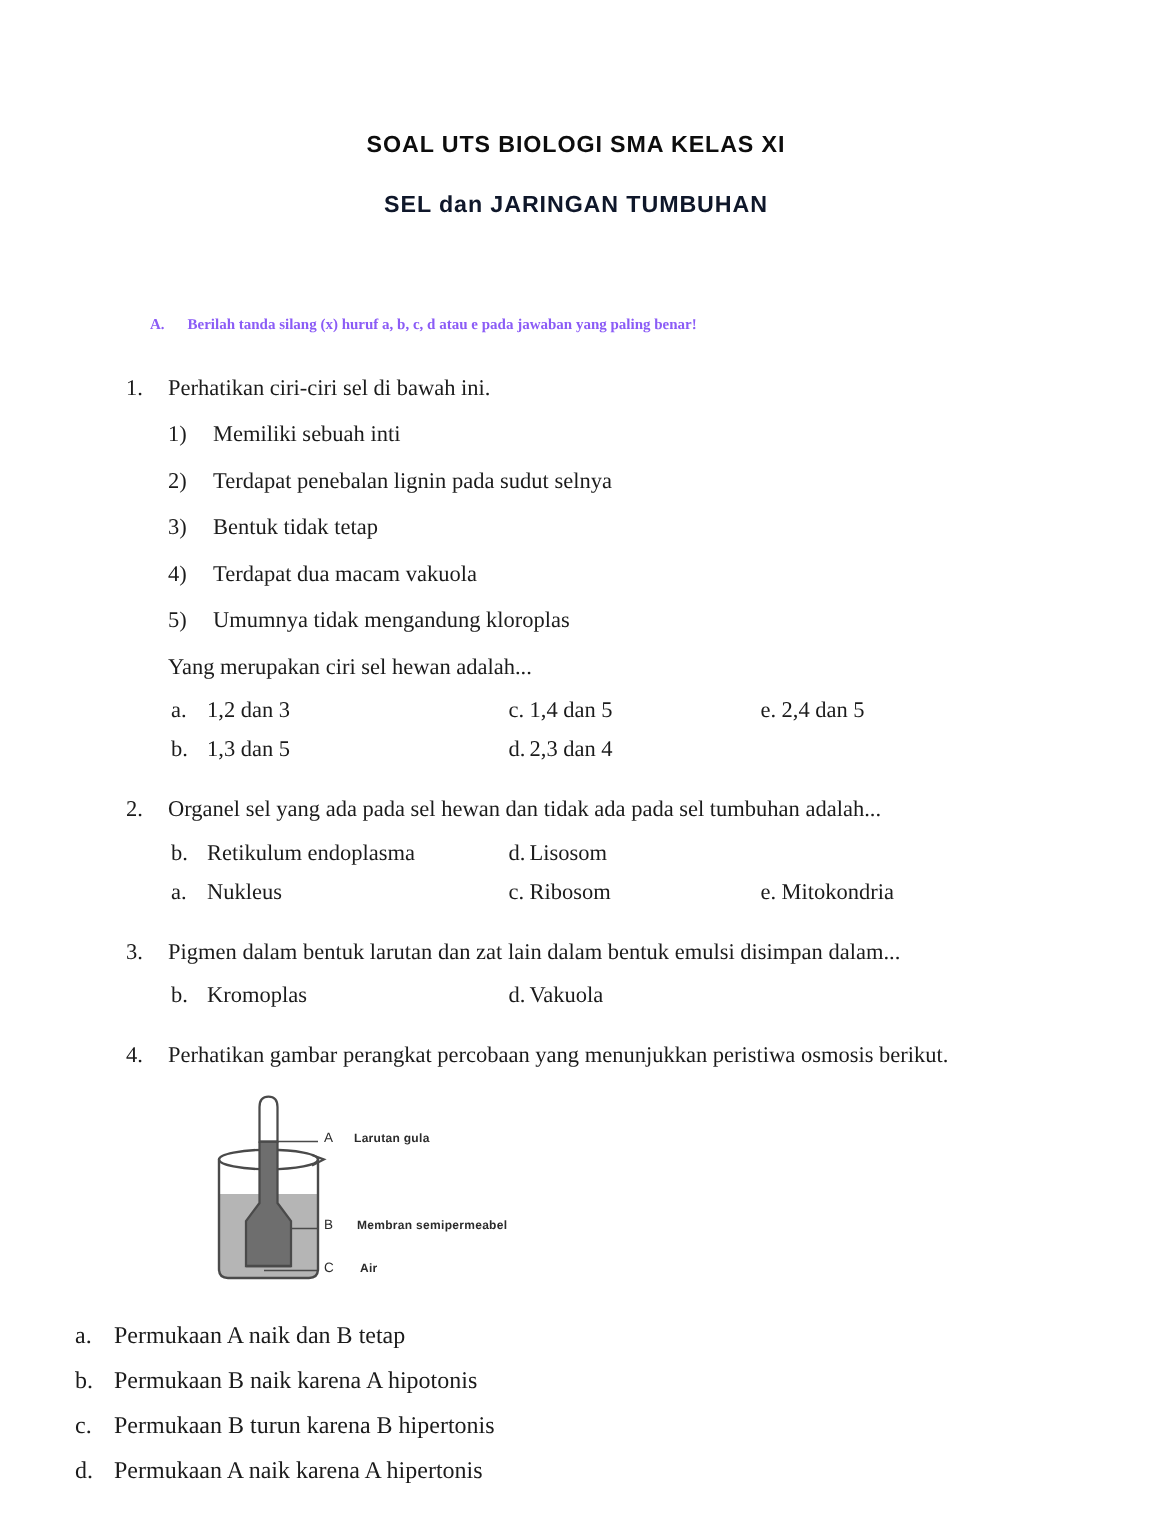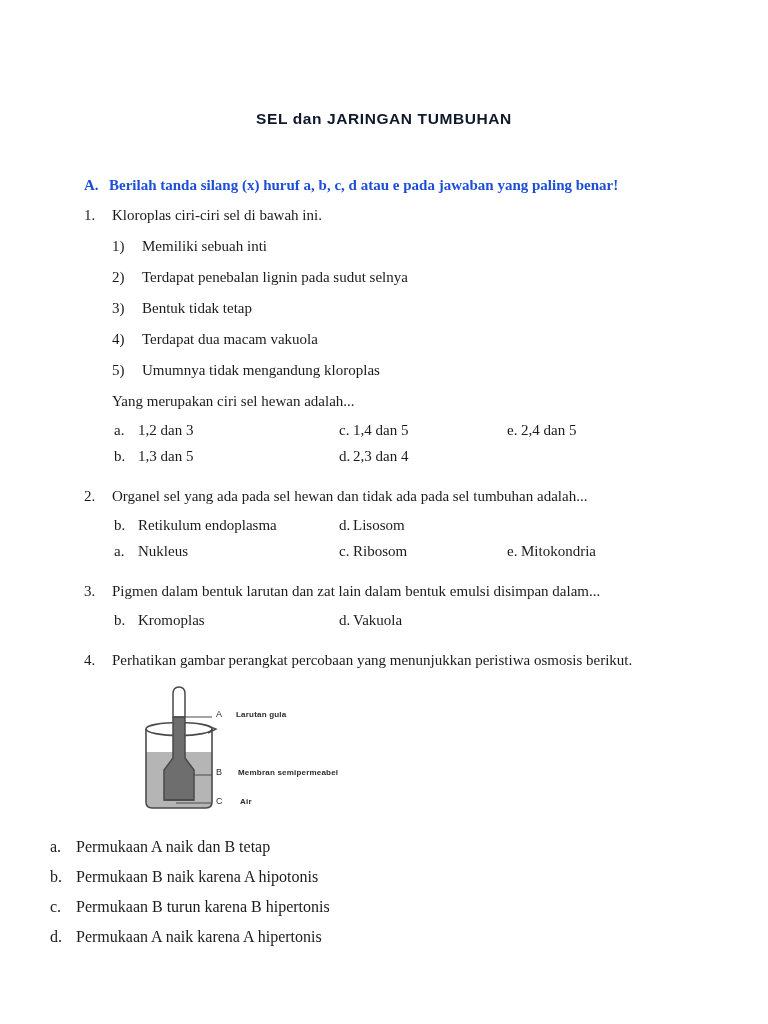--- a/index.html
+++ b/index.html
@@ -43,24 +43,24 @@
     font-size: 15.5px;
     letter-spacing: 0.6px;
     color: #0f172a;
     margin: 0;
     padding-top: 22px;
   }
 
   
   .section-heading {
     font-weight: bold;
-    font-size: 15px;
-    margin: 0;
+    font-size: 10px;
+    margin: 16px;
     padding: 49px 0 0 84px;
-    color: #1d4ed8;
+    color: #8b5cf6;
   }
   .section-heading .sec-letter {
     display: inline-block;
     width: 25px;
   }
 
   
   .question {
     padding-left: 84px;
     font-size: 15px;
@@ -176,31 +176,32 @@
   .let-a { left: 88px; top: 25px; }
   .let-b { left: 88px; top: 83px; }
   .let-c { left: 88px; top: 112px; }
 </style>
 </head>
 <body>
 
 <div class="page">
 
   <div class="title-block">
+    <div class="doc-title">SOAL UTS BIOLOGI SMA KELAS XI</div>
     <div class="doc-subtitle">SEL dan JARINGAN TUMBUHAN</div>
   </div>
 
   <div class="section-heading">
     <span class="sec-letter">A.</span><span>Berilah tanda silang (x) huruf a, b, c, d atau e pada jawaban yang paling benar!</span>
   </div>
 
   <div class="question">
     <div class="q-row">
       <span class="q-num">1.</span>
-      <span class="q-text">Kloroplas ciri-ciri sel di bawah ini.</span>
+      <span class="q-text">Perhatikan ciri-ciri sel di bawah ini.</span>
     </div>
 
     <div class="sublist">
       <div class="sub-row">
         <span class="sub-num">1)</span>
         <span>Memiliki sebuah inti</span>
       </div>
       <div class="sub-row">
         <span class="sub-num">2)</span>
         <span>Terdapat penebalan lignin pada sudut selnya</span>

